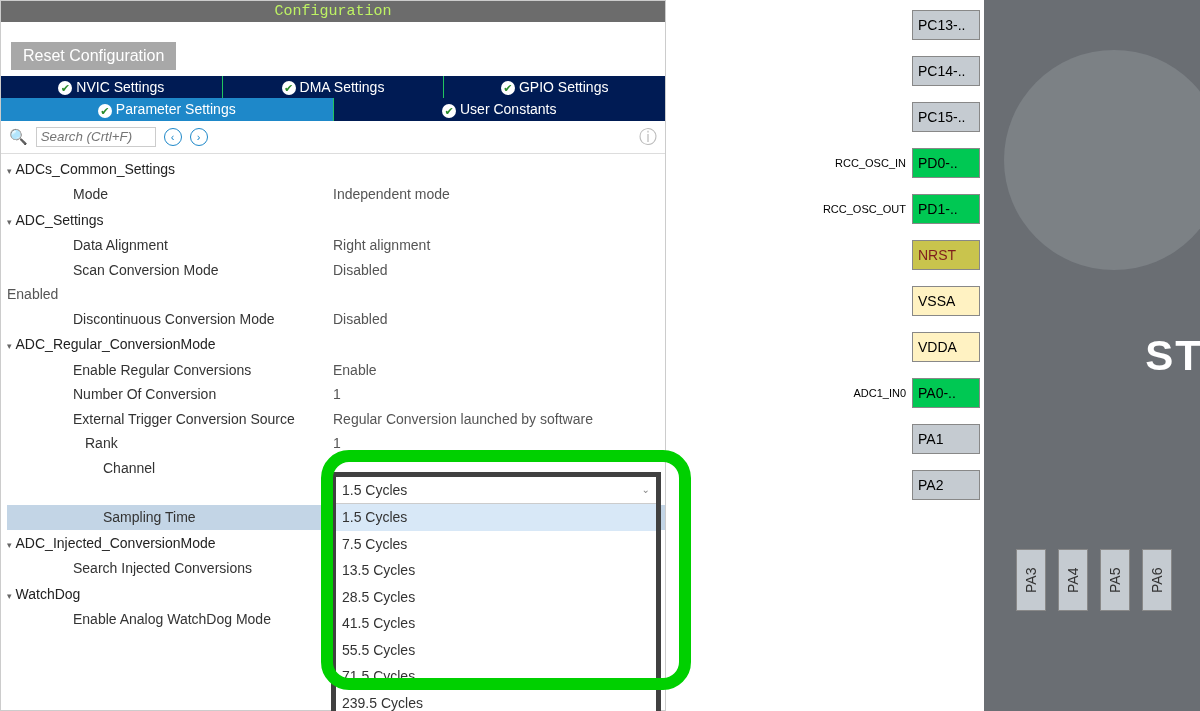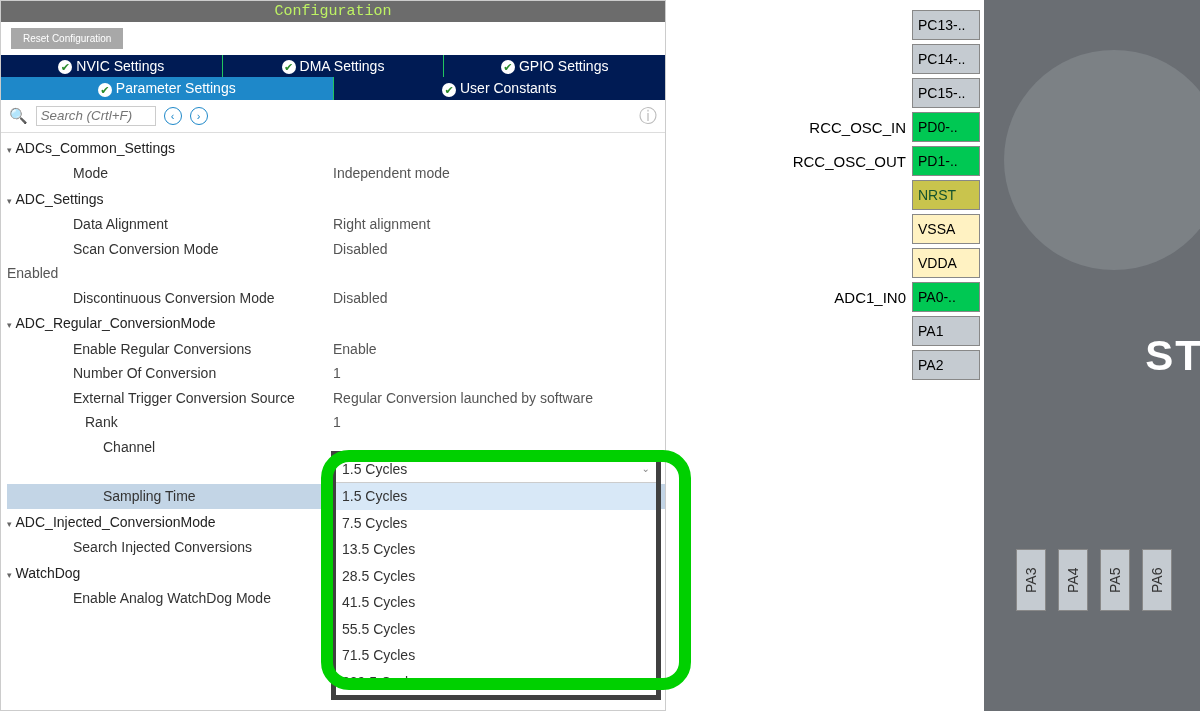--- a/index.html
+++ b/index.html
@@ -1,20 +1,20 @@
 <!DOCTYPE html>
 <html><head>
 <meta charset="utf-8">
 <style>
   * { box-sizing: border-box; margin: 0; padding: 0; }
   html, body { width: 1200px; height: 711px; font-family: Arial, Helvetica, sans-serif; font-size: 14px; color: #333; background: #fff; overflow: hidden; }
   .root { display: flex; height: 100%; }
   .left-panel { width: 666px; display: flex; flex-direction: column; border: 1px solid #ccc; }
   .title-bar { background: #6c6c6c; color: #bef264; text-align: center; padding: 2px 0; font-size: 15px; font-family: Liberation Mono, monospace; }
-  .btn-reset { margin: 6px 0 6px 10px; background: #a8a8a8; color: #fff; border: none; padding: 5px 12px; font-size: 10px; cursor: pointer; width: fit-content; }
+  .btn-reset { margin: 20px 0 6px 10px; background: #a8a8a8; color: #fff; border: none; padding: 5px 12px; font-size: 16px; cursor: pointer; width: fit-content; }
   .tabs-row { display: flex; }
   .tab { flex: 1; text-align: center; padding: 3px 0; background: #001b54; color: #fff; font-size: 14px; cursor: pointer; border-right: 1px solid #22c55e; }
   .tab:last-child { border-right: none; }
   .tab.active { background: #1e88c9; }
   .tab .chk { display:inline-block; width:14px; height:14px; border-radius:50%; background:#fff; color:#2a8b2a; font-size:11px; line-height:14px; margin-right:4px; vertical-align:middle; }
   .search-bar { display:flex; align-items:center; padding:4px 8px; border-bottom:1px solid #ddd; gap:8px; }
   .search-icon { color:#1e88c9; font-size:15px; }
   .search-input { border:1px solid #ccc; color:#888; font-style:italic; padding:2px 4px; width:120px; height:20px; }
   .circ-btn { width:18px; height:18px; border:1px solid #1e88c9; border-radius:50%; color:#1e88c9; font-size:11px; display:flex; align-items:center; justify-content:center; cursor:pointer; }
   .info-icon { margin-left:auto; color:#bbb; font-size:18px; }
@@ -31,27 +31,27 @@
   .val.green { color: #00a000; font-weight: 500; margin-top: 25px; }
   .dropdown-box { position:absolute; left:330px; top:318px; width:330px; background:#fff; border:5px solid #404040; }
   .dropdown-sel { padding:1px 6px; color:#333; display:flex; align-items:center; }
   .dropdown-sel .arrow { margin-left:auto; color:#888; font-size:10px; }
   .dropdown-list { border-top:1px solid #ccc; }
   .dropdown-item { padding:1px 6px; cursor:pointer; }
   .dropdown-item.highlight { background:#d8e8f7; }
   .green-callout { position:absolute; left:321px; top:450px; width:370px; height:240px; border:12px solid #00d000; border-radius:28px; pointer-events:none; }
   
   .right-pane { flex:1; position:relative; background:#fff; }
-  .pins-left-col { position:absolute; right:220px; top:10px; display:flex; flex-direction:column; gap:4px; align-items:flex-end; }
+  .pins-left-col { position:absolute; right:220px; top:10px; display:flex; flex-direction:column; gap:16px; align-items:flex-end; }
   .pin-wrap { display:flex; align-items:center; gap:6px; }
-  .pin-net { font-size:15px; color:#000; }
+  .pin-net { font-size:11px; color:#000; }
   .pin { width:68px; height:30px; border:1px solid #888; display:flex; align-items:center; padding:0 5px; font-size:14px; color:#000; }
   .pin.default { background:#c5cbd1; }
   .pin.green { background:#00c853; }
-  .pin.yellow { background:#c9c44d; color:#14532d; }
+  .pin.yellow { background:#c9c44d; color:#7f1d1d; }
   .pin.cream { background:#fff2c2; }
   .chip-body { position:absolute; right:-40px; top:0; width:256px; height:711px; background:#6a6e73; display:flex; align-items:center; justify-content:flex-end; color:#fff; font-size:42px; font-weight:bold; letter-spacing:2px; overflow:hidden; }
   .chip-body::after { content:""; position:absolute; left:20px; top:50px; width:220px; height:220px; border-radius:50%; background:#8e9398; opacity:0.5; }
   .chip-label-text { position:relative; padding-right:0; }
   .pins-bottom { position:absolute; right:0; bottom:100px; display:flex; gap:12px; }
   .pin-bot { width:30px; height:62px; border:1px solid #888; background:#c5cbd1; display:flex; align-items:center; justify-content:center; font-size:14px; writing-mode:vertical-rl; transform: rotate(180deg); }
 </style>
 </head>
 <body>
 

